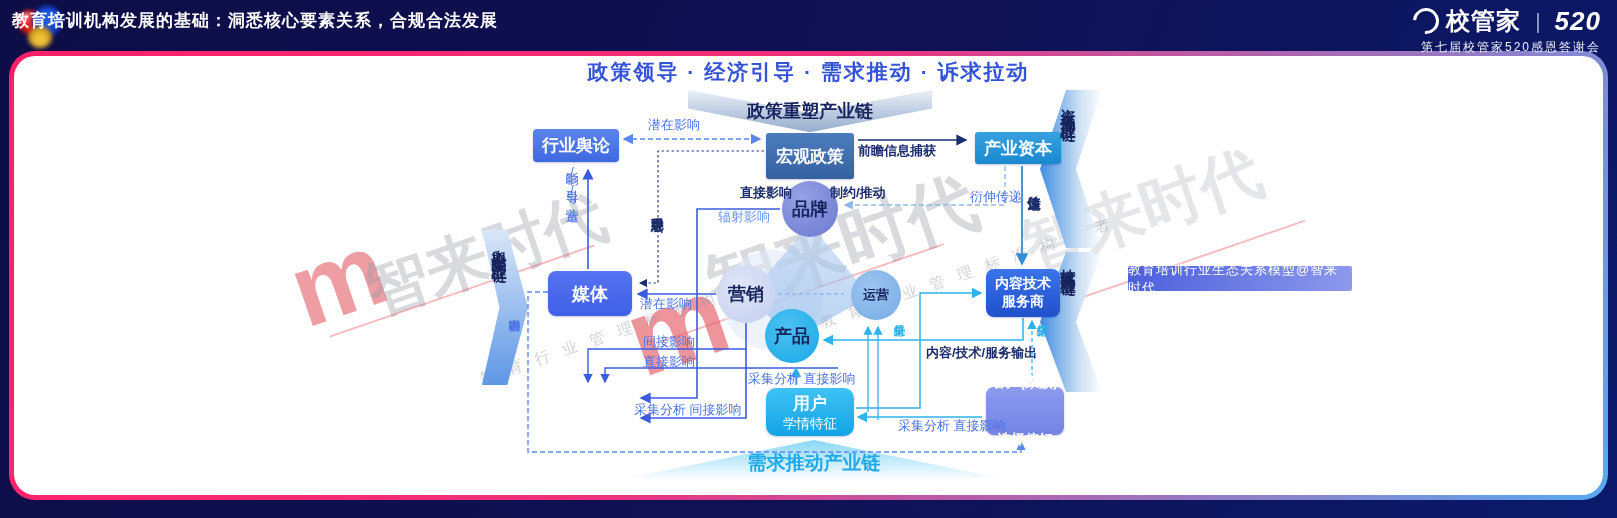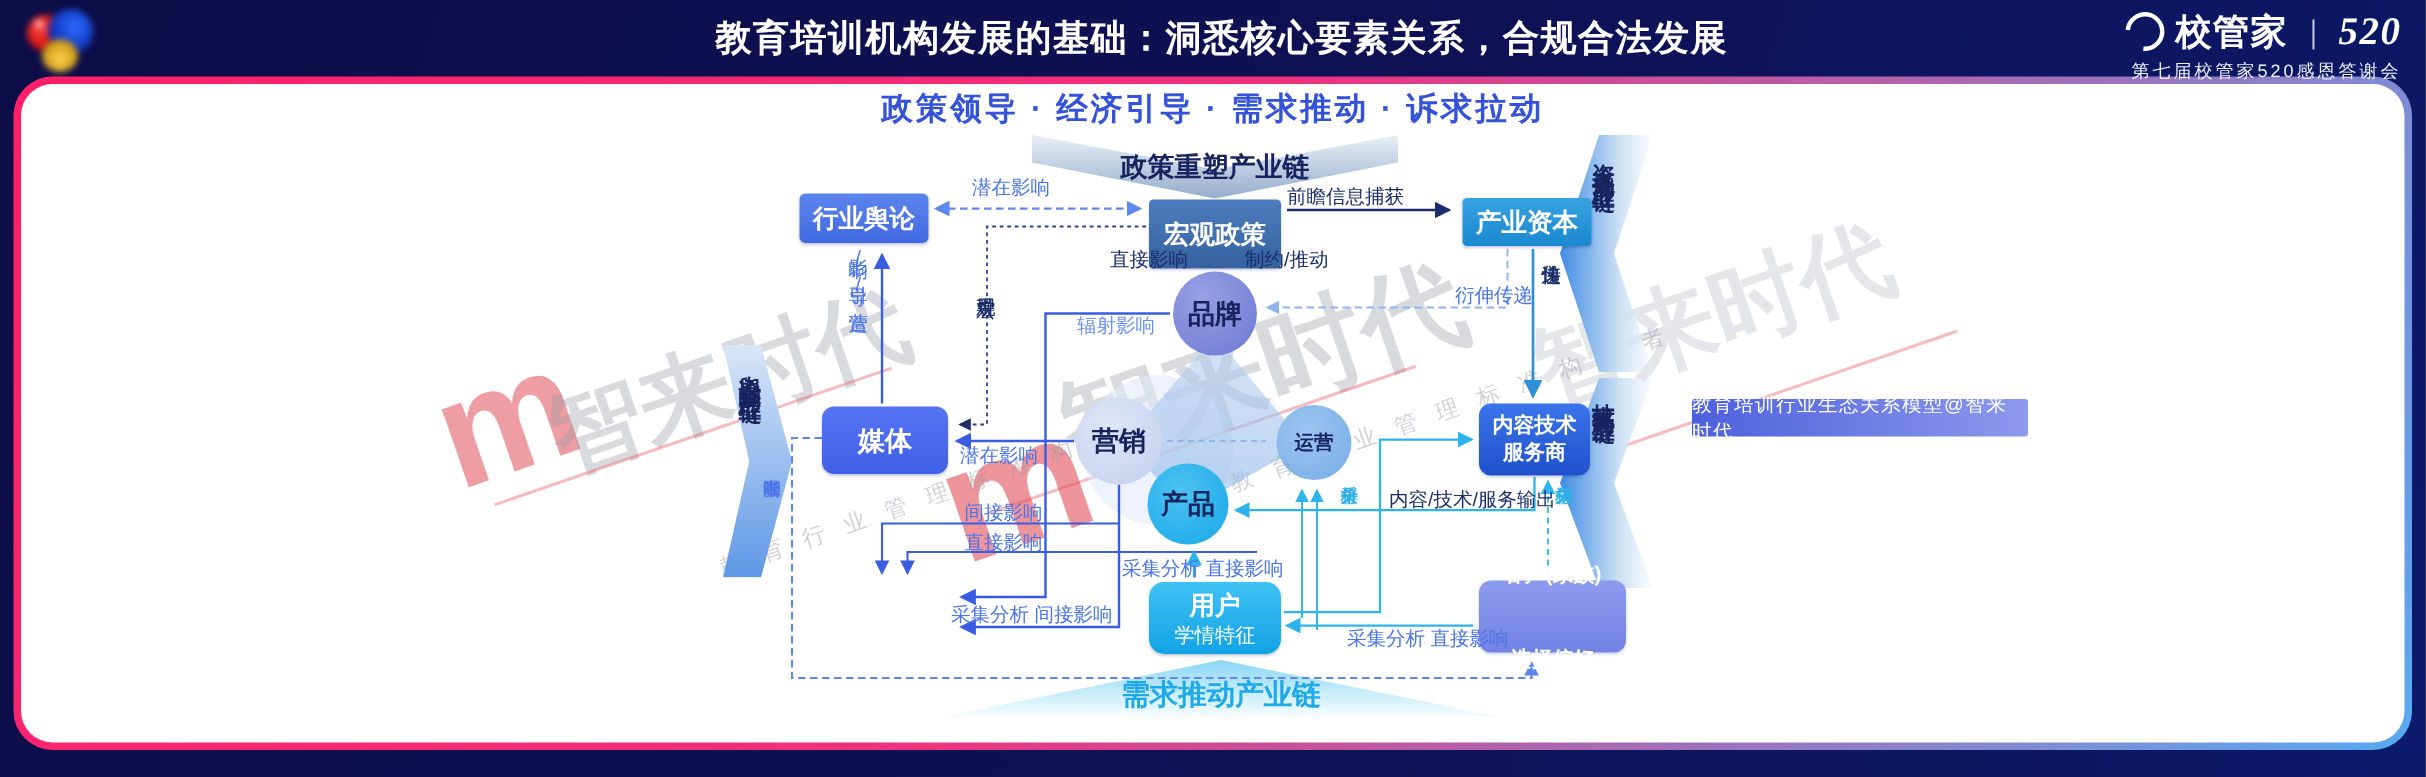--- a/index.html
+++ b/index.html
@@ -1,29 +1,29 @@
 <!DOCTYPE html>
 <html><head>
 <meta charset="utf-8">
 <style>
   html,body{margin:0;padding:0;background:#06062e;}
   .stage{position:relative;width:1617px;height:518px;overflow:hidden;
     background:linear-gradient(110deg,#0d0d47 0%,#0f1154 55%,#0b1a6b 100%);
     font-family:"Liberation Sans","DejaVu Sans",sans-serif;}
   
-  .title{position:absolute;top:9px;left:0;right:0;text-align:center;color:#fff;
-    font-size:24px;font-weight:900;letter-spacing:1px;z-index:7;margin-left:12px;}
+  .title{position:absolute;top:9px;left:0;right:0;text-align:left;color:#fff;
+    font-size:17px;font-weight:900;letter-spacing:1px;z-index:7;margin-left:12px;}
   .logo-swirl{position:absolute;left:16px;top:2px;width:48px;height:48px;z-index:7;}
   .logo-swirl i{position:absolute;border-radius:50%;filter:blur(2px);display:block;}
   .sw-red{left:2px;top:8px;width:24px;height:24px;background:radial-gradient(circle at 40% 40%,#ff4040,#c40a0a 70%,transparent 75%);}
   .sw-blue{left:16px;top:4px;width:30px;height:30px;background:radial-gradient(circle at 60% 40%,#2a6bff,#0b2db0 70%,transparent 76%);}
   .sw-gold{left:12px;top:24px;width:24px;height:22px;background:radial-gradient(circle at 50% 60%,#ffd24d,#c79412 70%,transparent 76%);}
   .sw-spark{left:6px;top:10px;width:8px;height:8px;filter:blur(1px);background:radial-gradient(circle,#fff,rgba(255,255,255,0) 70%);}
   .brand{position:absolute;right:16px;top:5px;z-index:7;color:#fff;text-align:right;}
-  .brand-row{display:flex;align-items:center;justify-content:flex-end;gap:7px;font-family:Liberation Serif, serif;}
+  .brand-row{display:flex;align-items:center;justify-content:flex-end;gap:7px;}
   .brand-icon{width:20px;height:20px;border-radius:50%;border:3px solid #fff;border-left-color:transparent;transform:rotate(-40deg);}
   .brand-name{font-size:24px;font-weight:900;letter-spacing:1px;}
   .brand-div{font-size:20px;font-weight:200;opacity:.8;}
   .brand-520{font-size:26px;font-weight:900;font-style:italic;letter-spacing:1px;}
   .brand-sub{font-size:12px;letter-spacing:2px;margin-top:2px;color:#eef0fa;}
   
   .frame{position:absolute;left:9px;top:51px;width:1599px;height:449px;border-radius:26px;
     background:linear-gradient(120deg,#ff1f68 0%,#f0307c 45%,#58aaf2 100%);padding:5px;box-sizing:border-box;z-index:1;}
   .panel{width:100%;height:100%;border-radius:21px;background:#fff;}
   
@@ -59,37 +59,37 @@
   .node{position:absolute;z-index:5;display:flex;flex-direction:column;align-items:center;justify-content:center;
     color:#fff;font-weight:bold;box-shadow:0 1px 2px rgba(20,40,120,.25);}
   .n1{font-size:17px;}.n2{font-size:13.5px;font-weight:normal;}
   .nb{font-weight:bold;}
   .box-opinion{left:533px;top:129px;width:86px;height:33px;border-radius:4px;background:linear-gradient(180deg,#5d85ee,#3f68e0);font-size:17px;}
   .box-policy{left:766px;top:133px;width:88px;height:46px;border-radius:3px;background:linear-gradient(180deg,#4c7cbe,#35619f);font-size:17px;}
   .box-capital{left:975px;top:132px;width:86px;height:32px;border-radius:3px;background:linear-gradient(180deg,#38a2e0,#1a88cf);font-size:17px;}
   .box-media{left:548px;top:271px;width:84px;height:45px;border-radius:8px;background:linear-gradient(180deg,#5674f2,#3f5fe6);font-size:18px;}
   .box-custdec{left:547px;top:387px;width:88px;height:48px;border-radius:10px;background:linear-gradient(180deg,#5468ec,#3f55e2);}
   .box-contech{left:986px;top:269px;width:74px;height:48px;border-radius:8px;background:linear-gradient(180deg,#3a74ea,#2050cc);font-size:14px;}
-  .box-family{left:986px;top:387px;width:98px;height:48px;border-radius:8px;background:linear-gradient(180deg,#8d9bee,#7383e4);font-size:14px;gap:39px;}
+  .box-family{left:986px;top:387px;width:78px;height:48px;border-radius:8px;background:linear-gradient(180deg,#8d9bee,#7383e4);font-size:14px;gap:39px;}
   .box-user{left:766px;top:388px;width:88px;height:48px;border-radius:10px;background:linear-gradient(180deg,#40c2f4,#12a3e5);}
   .circ{position:absolute;z-index:5;border-radius:50%;display:flex;align-items:center;justify-content:center;
     font-weight:900;color:#17245e;}
   .c-brand{left:782px;top:181px;width:56px;height:56px;font-size:18px;background:radial-gradient(circle at 35% 30%,#97a1e4,#6b78d2);}
   .c-marketing{left:717px;top:265px;width:58px;height:58px;font-size:18px;background:radial-gradient(circle at 40% 35%,#e0e6f8,#c2ceee);}
   .c-operation{left:851px;top:270px;width:50px;height:50px;font-size:13px;background:radial-gradient(circle at 40% 35%,#9dc5f0,#76ace5);}
   .c-product{left:765px;top:309px;width:54px;height:54px;font-size:18px;background:radial-gradient(circle at 40% 35%,#4cc2f2,#18a8e6);}
   
   .slogan{position:absolute;top:58px;left:0;right:0;text-align:center;z-index:6;
     color:#3453d8;font-size:21px;font-weight:900;letter-spacing:2px;}
   .model-cap{position:absolute;left:1128px;top:266px;width:224px;height:25px;z-index:6;border-radius:2px;
     background:linear-gradient(90deg,#4d60dc,#8c99ec);color:#fff;font-size:13px;
     display:flex;align-items:center;justify-content:center;letter-spacing:1px;}
   
   .lbl{position:absolute;z-index:6;font-size:13px;white-space:nowrap;line-height:1.05;}
-  .l-navy{color:#1b2d6b;font-weight:normal;}
+  .l-navy{color:#1b2d6b;font-weight:bold;margin-top:20px;}
   .l-roy{color:#4a74e8;}
   .l-lt{color:#6a92ee;}
   .l-cy{color:#2fb0ea;}
   .wires{position:absolute;left:0;top:0;z-index:4;}
 </style>
 </head>
 <body>
 
 <div class="stage">
 

